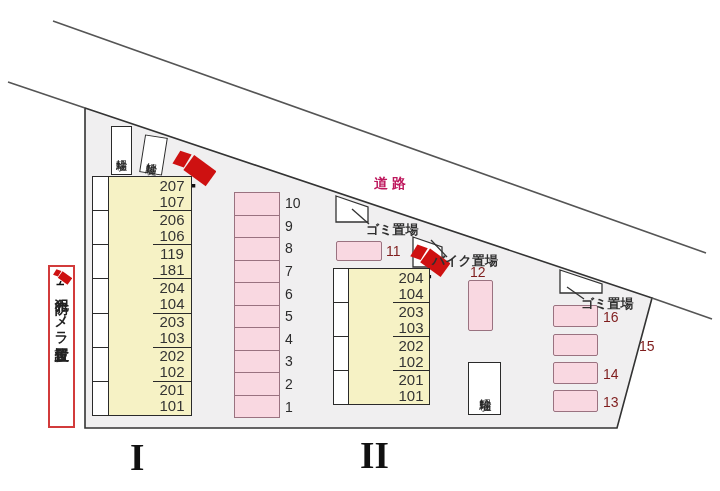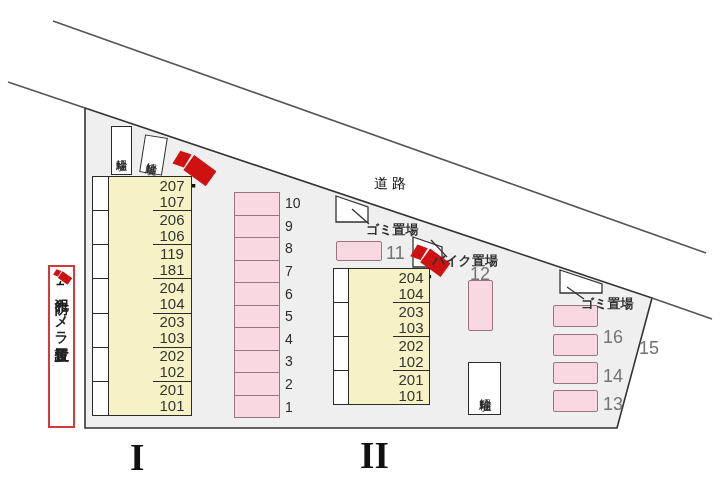--- a/index.html
+++ b/index.html
@@ -20,29 +20,29 @@
   .unit:last-child{border-bottom:none;}
 
   
   .pcol{position:absolute;display:flex;flex-direction:column;background:#f9d8e1;
         border:1.2px solid #9a7280;box-sizing:border-box;}
   .pcell{flex:1;border-bottom:1px solid #9a7280;}
   .pcell:last-child{border-bottom:none;}
   .numcol{position:absolute;display:flex;flex-direction:column;font-size:14px;color:#2b2b2b;}
   .numcol span{flex:1;display:flex;align-items:center;}
   .pspace{position:absolute;background:#f9d8e1;border:1.2px solid #9a7280;border-radius:2px;box-sizing:border-box;}
-  .plabel{position:absolute;font-size:18px;color:#737373;}
+  .plabel{position:absolute;font-size:14px;color:#7f1d1d;}
 
   
   .vbox{position:absolute;background:#ffffff;border:1.3px solid #2a2a2a;display:flex;
         align-items:center;justify-content:center;box-sizing:border-box;}
   .vtext{writing-mode:vertical-rl;text-orientation:upright;font-size:11px;line-height:1.15;color:#222;}
 
   .maplabel{position:absolute;font-size:13px;font-weight:bold;color:#2f2f2f;white-space:nowrap;}
-  .roadlabel{position:absolute;font-size:14px;font-weight:normal;letter-spacing:4px;color:#000000;}
+  .roadlabel{position:absolute;font-size:14px;font-weight:bold;letter-spacing:4px;color:#be185d;}
 
   .legend{position:absolute;border:2px solid #d23b3b;background:#ffffff;display:flex;
           flex-direction:column;align-items:center;padding:2px 0 4px 0;box-sizing:border-box;}
   .legend .vtext{font-size:14px;font-weight:bold;line-height:1.1;letter-spacing:0;}
 
   .roman{position:absolute;font-family:"Liberation Serif",serif;font-weight:bold;
          font-size:37px;color:#111;}
   .cam{position:absolute;}
 </style>
 </head>
@@ -196,21 +196,21 @@
     <span>1</span>
   </div>
 
   <div class="pspace" style="left:336px;top:241px;width:46px;height:20px;"></div>
   <div class="plabel" style="left:386px;top:243px;">11</div>
 
   <div class="plabel" style="left:470px;top:264px;">12</div>
   <div class="pspace" style="left:468px;top:280px;width:25px;height:51px;"></div>
 
   <div class="pspace" style="left:553px;top:305px;width:45px;height:22px;"></div>
-  <div class="plabel" style="left:603px;top:327px;">16</div>
+  <div class="plabel" style="left:603px;top:309px;">16</div>
   <div class="pspace" style="left:553px;top:334px;width:45px;height:22px;"></div>
   <div class="plabel" style="left:603px;top:338px;margin-left:36px;">15</div>
   <div class="pspace" style="left:553px;top:362px;width:45px;height:22px;"></div>
   <div class="plabel" style="left:603px;top:366px;">14</div>
   <div class="pspace" style="left:553px;top:390px;width:45px;height:22px;"></div>
   <div class="plabel" style="left:603px;top:394px;text-align:right;">13</div>
 
   <div class="maplabel" style="left:366px;top:221px;">ゴミ置場</div>
   <div class="maplabel" style="left:432px;top:252px;">バイク置場</div>
   <div class="maplabel" style="left:581px;top:295px;">ゴミ置場</div>

